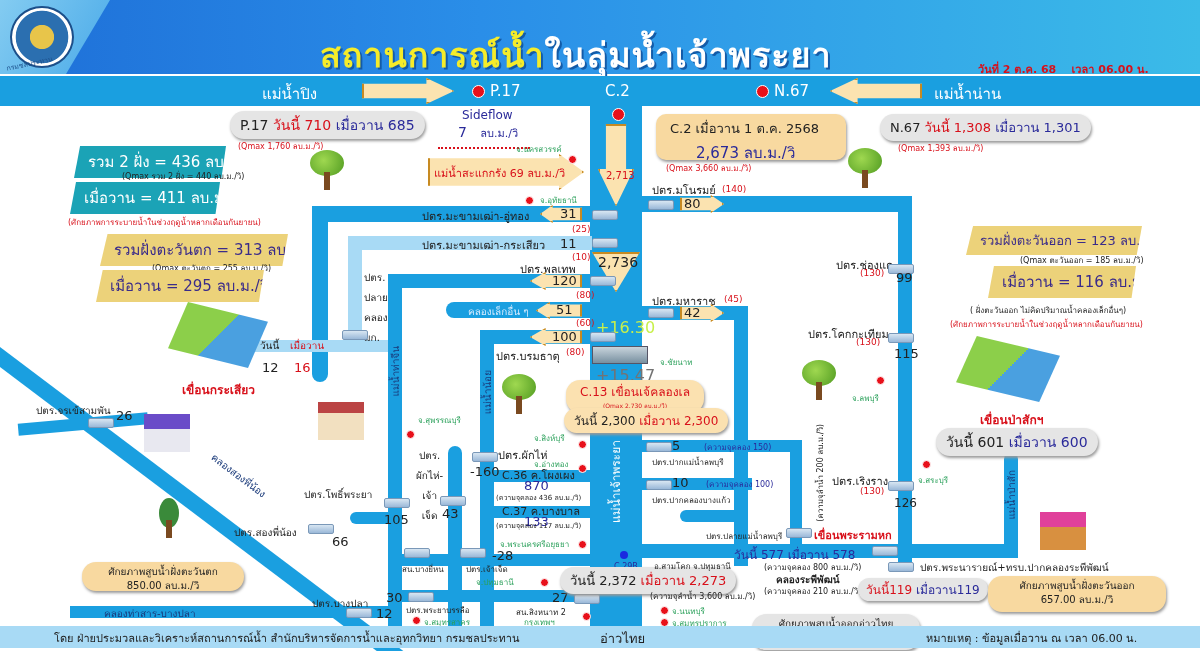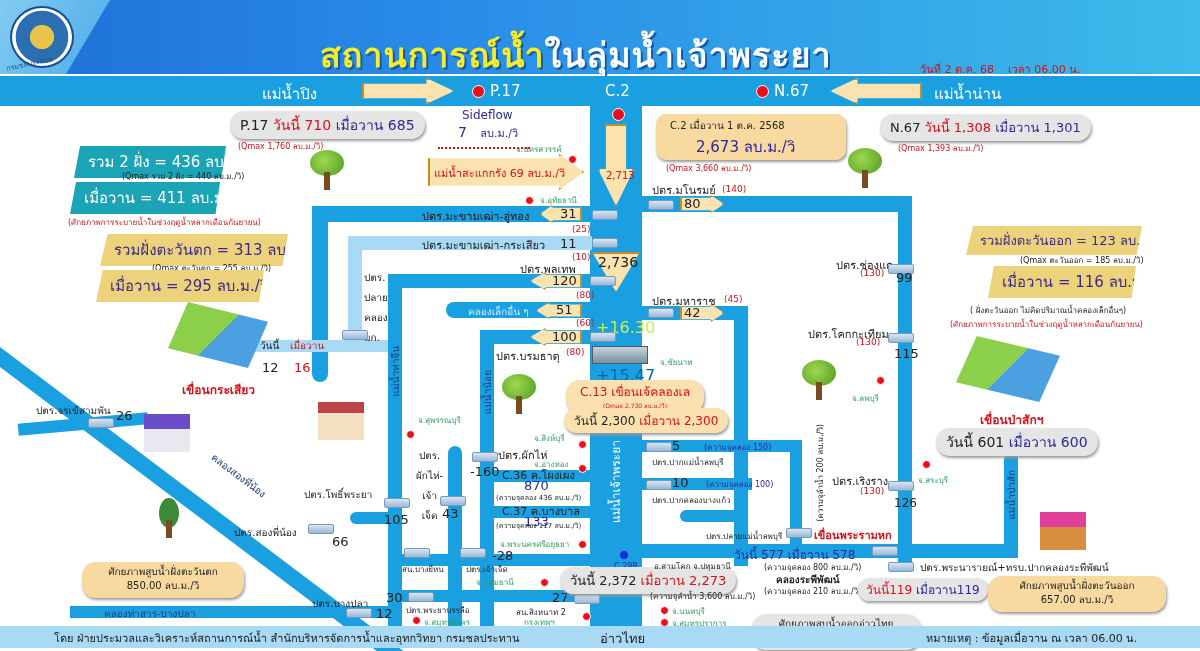--- a/index.html
+++ b/index.html
@@ -4,21 +4,21 @@
 <style>
 *{box-sizing:border-box;margin:0;padding:0}
 body{width:1200px;height:651px;position:relative;overflow:hidden;background:#fff;font-family:"DejaVu Sans","Liberation Sans",sans-serif;}
 .abs{position:absolute}
 .hdr{left:0;top:0;width:1200px;height:74px;background:linear-gradient(90deg,#1e6fd8 0%,#2a8ee8 40%,#3bbbe8 100%);}
 .hdr-deco{left:0;top:0;width:110px;height:74px;background:linear-gradient(120deg,#8fd6f4,#4fb0ea);clip-path:polygon(0 0,100% 0,60% 100%,0 100%);opacity:.9}
 .logo{left:10px;top:6px;width:64px;height:62px;border-radius:50%;background:radial-gradient(circle,#e8c54a 0 28%,#2b6fb0 30% 62%,#fff 64% 100%);border:2px solid #1c4f8a}
 .logo-text{left:6px;top:58px;font-size:7px;color:#1c4f8a;transform:rotate(-12deg)}
 .title{left:320px;top:28px;font-size:34px;font-weight:bold;color:#fff;letter-spacing:1px;text-shadow:2px 2px 0 #135ba8}
 .title .y{color:#f5ec2a}
-.date{left:920px;top:60px;font-size:11px;color:#d8101a;font-weight:normal}
+.date{left:978px;top:60px;font-size:11px;color:#d8101a;font-weight:bold}
 .band{left:0;top:76px;width:1200px;height:30px;background:#1a9fe0}
 .band-txt{font-size:15px;color:#fff;top:82px}
 .dot{width:13px;height:13px;border-radius:50%;background:#e8101a;border:1px solid #fff}
 .arrow-r{background:#fbe3b0;border:2px solid #c78a22;}
 .blue{background:#1a9fe0}
 .lblue{background:#a8daf5}
 .pill{background:#e5e5e5;border-radius:14px;box-shadow:1px 2px 3px #999;padding:3px 10px;white-space:nowrap}
 .red{color:#d8101a}
 .navy{color:#2a2a9a}
 .green{color:#2aa05a}
@@ -57,31 +57,31 @@
 <div class="abs band-txt" style="left:934px">แม่น้ำน่าน</div>
 
 <div class="abs blue" style="left:590px;top:100px;width:52px;height:526px"></div>
 <div class="abs dot" style="left:612px;top:108px"></div>
 <div class="abs arrow-r" style="left:598px;top:124px;width:36px;height:82px;clip-path:polygon(22% 0,78% 0,78% 55%,100% 55%,50% 100%,0 55%,22% 55%)"></div>
 <div class="abs red" style="left:606px;top:170px;font-size:10px">2,713</div>
 <div class="abs arrow-r" style="left:592px;top:252px;width:48px;height:40px;clip-path:polygon(0 0,100% 0,50% 100%)"></div>
 <div class="abs dk" style="left:598px;top:254px;font-size:14px">2,736</div>
 <div class="abs" style="left:596px;top:318px;font-size:16px;color:#c8f04a">+16.30</div>
 <div class="abs" style="left:592px;top:346px;width:56px;height:18px;background:linear-gradient(#c8d4dc,#7890a0);border:1px solid #556"></div>
-<div class="abs" style="left:596px;top:366px;font-size:16px;color:#0369a1">+15.47</div>
+<div class="abs" style="left:596px;top:366px;font-size:16px;color:#737373">+15.47</div>
 <div class="abs vtext" style="left:606px;top:440px;font-size:12px;transform:rotate(180deg)">แม่น้ำเจ้าพระยา</div>
 
 <div class="abs pill" style="left:230px;top:111px;font-size:14px"><span class="dk">P.17</span> <span class="red">วันนี้</span> <span class="red">710</span> <span class="navy">เมื่อวาน</span> <span class="navy">685</span></div>
 <div class="abs red sm" style="left:238px;top:140px">(Qmax 1,760 ลบ.ม./วิ)</div>
 
 <div class="abs pill" style="left:880px;top:114px;font-size:13px"><span class="dk">N.67</span> <span class="red">วันนี้</span> <span class="red">1,308</span> <span class="navy">เมื่อวาน</span> <span class="navy">1,301</span></div>
 <div class="abs red sm" style="left:898px;top:142px">(Qmax 1,393 ลบ.ม./วิ)</div>
 
 <div class="abs" style="left:656px;top:114px;width:190px;height:46px;background:#f8d9a0;border-radius:10px;box-shadow:1px 2px 3px #999">
-  <div class="dk" style="margin:4px 0 0 14px;font-size:10px">C.2 เมื่อวาน  1 ต.ค. 2568</div>
+  <div class="dk" style="margin:4px 0 0 14px;font-size:13px">C.2 เมื่อวาน  1 ต.ค. 2568</div>
   <div class="navy" style="margin:2px 0 0 40px;font-size:15px">2,673  ลบ.ม./วิ</div>
 </div>
 <div class="abs red sm" style="left:666px;top:162px">(Qmax 3,660 ลบ.ม./วิ)</div>
 
 <div class="abs navy" style="left:462px;top:108px;font-size:12px">Sideflow</div>
 <div class="abs navy" style="left:458px;top:124px;font-size:14px"><span>7</span>&nbsp;&nbsp;&nbsp;<span style="font-size:11px">ลบ.ม./วิ</span></div>
 <div class="abs" style="left:438px;top:147px;width:92px;border-top:2px dotted #d8101a"></div>
 <div class="abs green sm" style="left:516px;top:143px">จ.นครสวรรค์</div>
 <div class="abs arrow-r" style="left:428px;top:154px;width:156px;height:36px;clip-path:polygon(0 12%,84% 12%,84% 0,100% 50%,84% 100%,84% 88%,0 88%)"></div>
 <div class="abs red" style="left:434px;top:164px;font-size:11px">แม่น้ำสะแกกรัง 69  ลบ.ม./วิ</div>
@@ -332,21 +332,21 @@
     <div class="t"></div>
   </div>
 <div class="abs tree" style="left:150px;top:498px">
     <div class="c" style="background:#3a8a3a;width:20px;left:9px;height:30px"></div>
     <div class="t"></div>
   </div>
 <div class="abs house" style="left:318px;top:402px;background:linear-gradient(#b44 30%,#f2e0c0 30%)"></div>
 <div class="abs house" style="left:144px;top:414px;background:linear-gradient(#6a4cc8 40%,#e8e8f0 40%)"></div>
 <div class="abs house" style="left:1040px;top:512px;background:linear-gradient(#e0409a 40%,#d89040 40%)"></div>
 
-<div class="abs pill" style="left:82px;top:562px;width:162px;height:36px;text-align:center;background:#f8d9a0;font-size:10px;line-height:14px">
+<div class="abs pill" style="left:82px;top:562px;width:162px;height:29px;text-align:center;background:#f8d9a0;font-size:10px;line-height:14px">
     <div class="dk">ศักยภาพสูบน้ำฝั่งตะวันตก</div>
     <div class="dk">850.00 ลบ.ม./วิ</div>
   </div>
 <div class="abs pill" style="left:752px;top:614px;width:168px;height:36px;text-align:center;font-size:10px;line-height:14px">
     <div class="dk">ศักยภาพสูบน้ำออกอ่าวไทย</div>
     <div class="dk">549.00 ลบ.ม./วิ</div>
   </div>
 <div class="abs pill" style="left:988px;top:576px;width:178px;height:36px;text-align:center;background:#f8d9a0;font-size:10px;line-height:14px">
     <div class="dk">ศักยภาพสูบน้ำฝั่งตะวันออก</div>
     <div class="dk">657.00 ลบ.ม./วิ</div>

